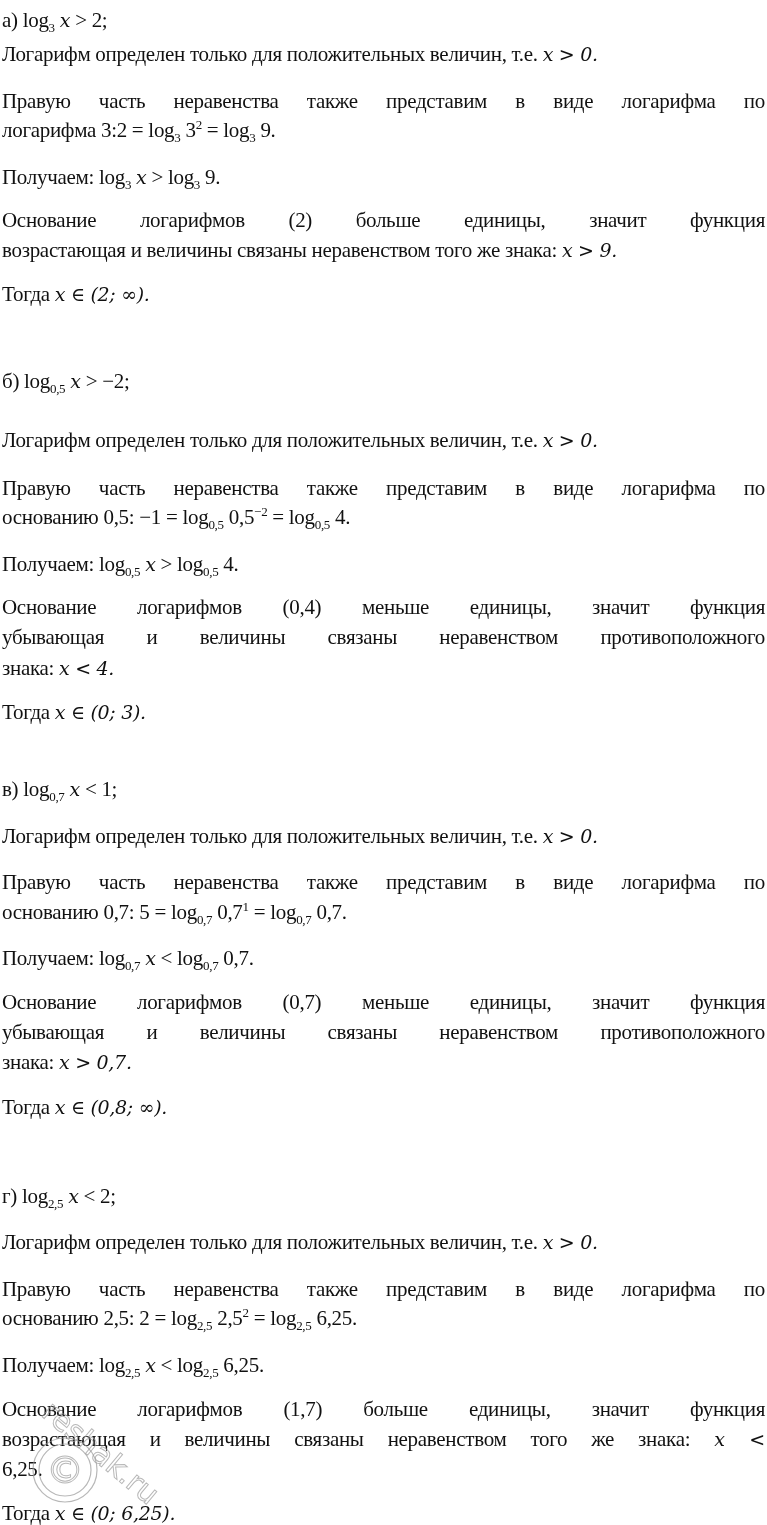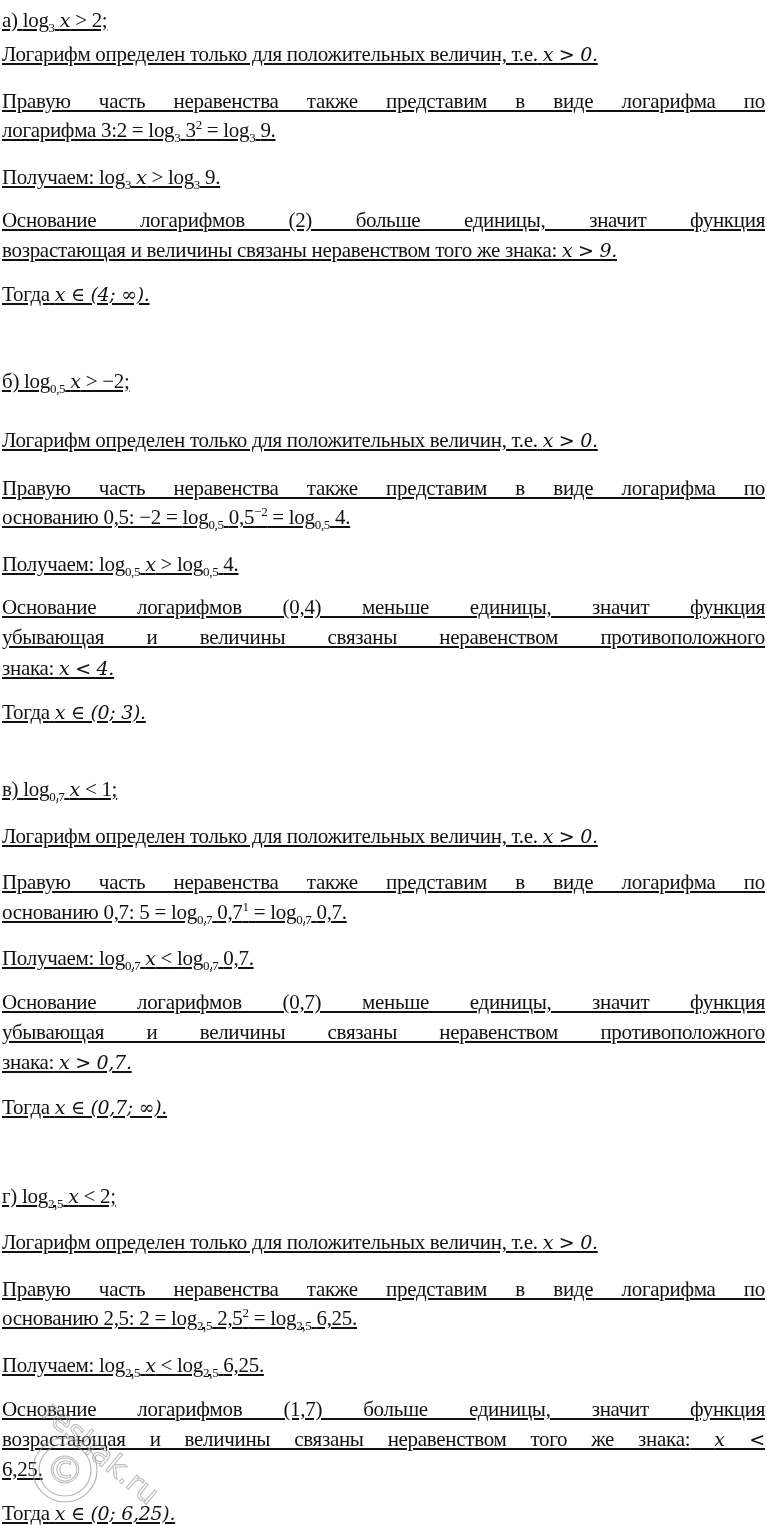--- a/index.html
+++ b/index.html
@@ -12,21 +12,20 @@
     color: #111111;
     font-size: 21px;
   }
   .page { position: absolute; left: 0; top: 0; width: 767px; }
   .line {
     position: absolute;
     left: 2px;
     white-space: nowrap;
     line-height: 26px;
     letter-spacing: -0.3px;
-    text-decoration: underline;
   }
   .justify {
     width: 763px;
     text-align: justify;
     text-align-last: justify;
     white-space: normal;
   }
   .m { font-style: italic; font-family: "DejaVu Serif", "Liberation Serif", serif; font-size: 19px; }
   sub { font-size: 13px; vertical-align: -5px; line-height: 0; }
   sup { font-size: 13px; vertical-align: 8px; line-height: 0; }
@@ -64,35 +63,35 @@
     <span class="m">x</span><span> &gt; </span>log<sub>3</sub>
     <span>9.</span>
   </div>
   <div class="line justify" style="top:207px">Основание логарифмов (2) больше единицы, значит функция</div>
   <div class="line" style="top:237px">
     <span>возрастающая и величины связаны неравенством того же знака:</span>
     <span class="m">x &gt; 9.</span>
   </div>
   <div class="line" style="top:281px">
     <span>Тогда</span>
-    <span class="m">x ∈ (4; ∞).</span>
+    <span class="m">x ∈ (2; ∞).</span>
   </div>
 
   <div class="line" style="top:368px">
     <span>б)</span>
     <span>log</span><sub>0,5</sub>
     <span class="m">x</span><span> &gt; −2;</span>
   </div>
   <div class="line" style="top:427px">
     <span>Логарифм определен только для положительных величин, т.е.</span>
     <span class="m">x &gt; 0.</span>
   </div>
   <div class="line justify" style="top:475px">Правую часть неравенства также представим в виде логарифма по</div>
   <div class="line" style="top:504px">
-    <span>основанию 0,5: −2 = </span>log<sub>0,5</sub>
+    <span>основанию 0,5: −1 = </span>log<sub>0,5</sub>
     <span>0,5</span><sup>−2</sup> = log<sub>0,5</sub>
     <span>4.</span>
   </div>
   <div class="line" style="top:551px">
     <span>Получаем: </span>log<sub>0,5</sub>
     <span class="m">x</span><span> &gt; </span>log<sub>0,5</sub>
     <span>4.</span>
   </div>
   <div class="line justify" style="top:594px">Основание логарифмов (0,4) меньше единицы, значит функция</div>
   <div class="line justify" style="top:624px">убывающая и величины связаны неравенством противоположного</div>
@@ -126,21 +125,21 @@
     <span>0,7.</span>
   </div>
   <div class="line justify" style="top:989px">Основание логарифмов (0,7) меньше единицы, значит функция</div>
   <div class="line justify" style="top:1019px">убывающая и величины связаны неравенством противоположного</div>
   <div class="line" style="top:1049px">
     <span>знака:</span>
     <span class="m">x &gt; 0,7.</span>
   </div>
   <div class="line" style="top:1094px">
     <span>Тогда</span>
-    <span class="m">x ∈ (0,7; ∞).</span>
+    <span class="m">x ∈ (0,8; ∞).</span>
   </div>
 
   <div class="line" style="top:1183px">
     <span>г)</span>
     <span>log</span><sub>2,5</sub>
     <span class="m">x</span><span> &lt; 2;</span>
   </div>
   <div class="line" style="top:1229px">
     <span>Логарифм определен только для положительных величин, т.е.</span>
     <span class="m">x &gt; 0.</span>

